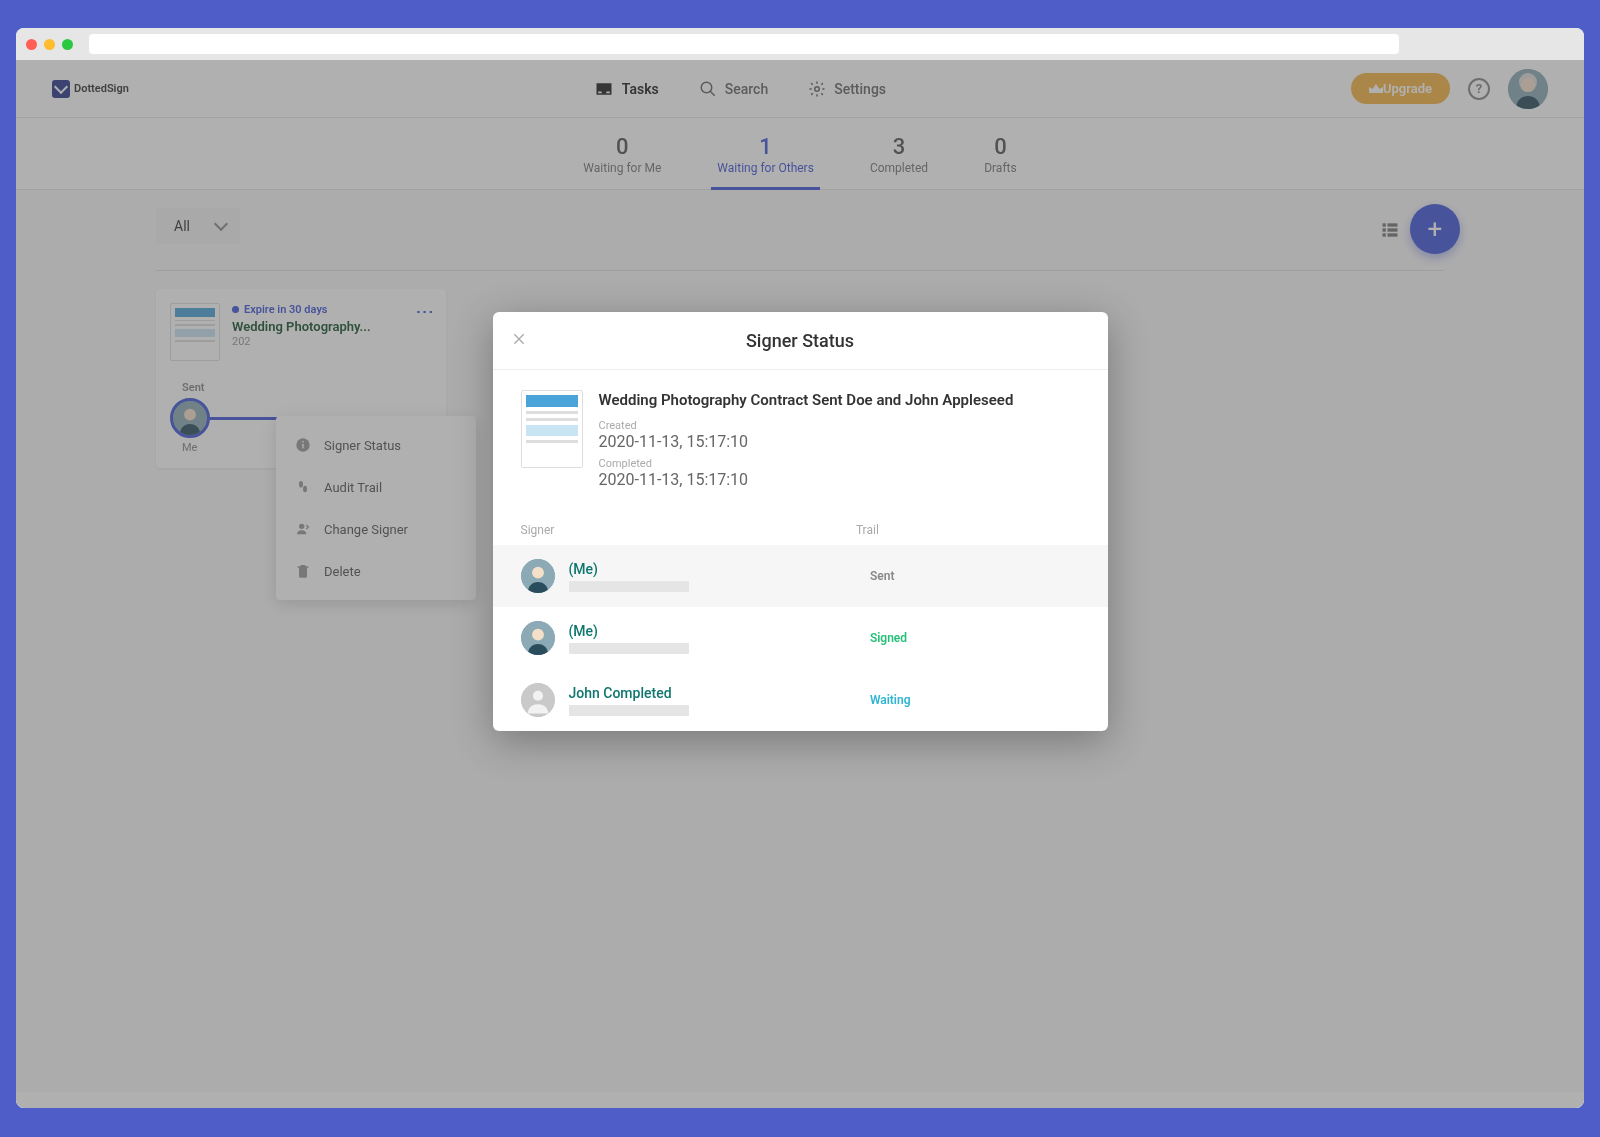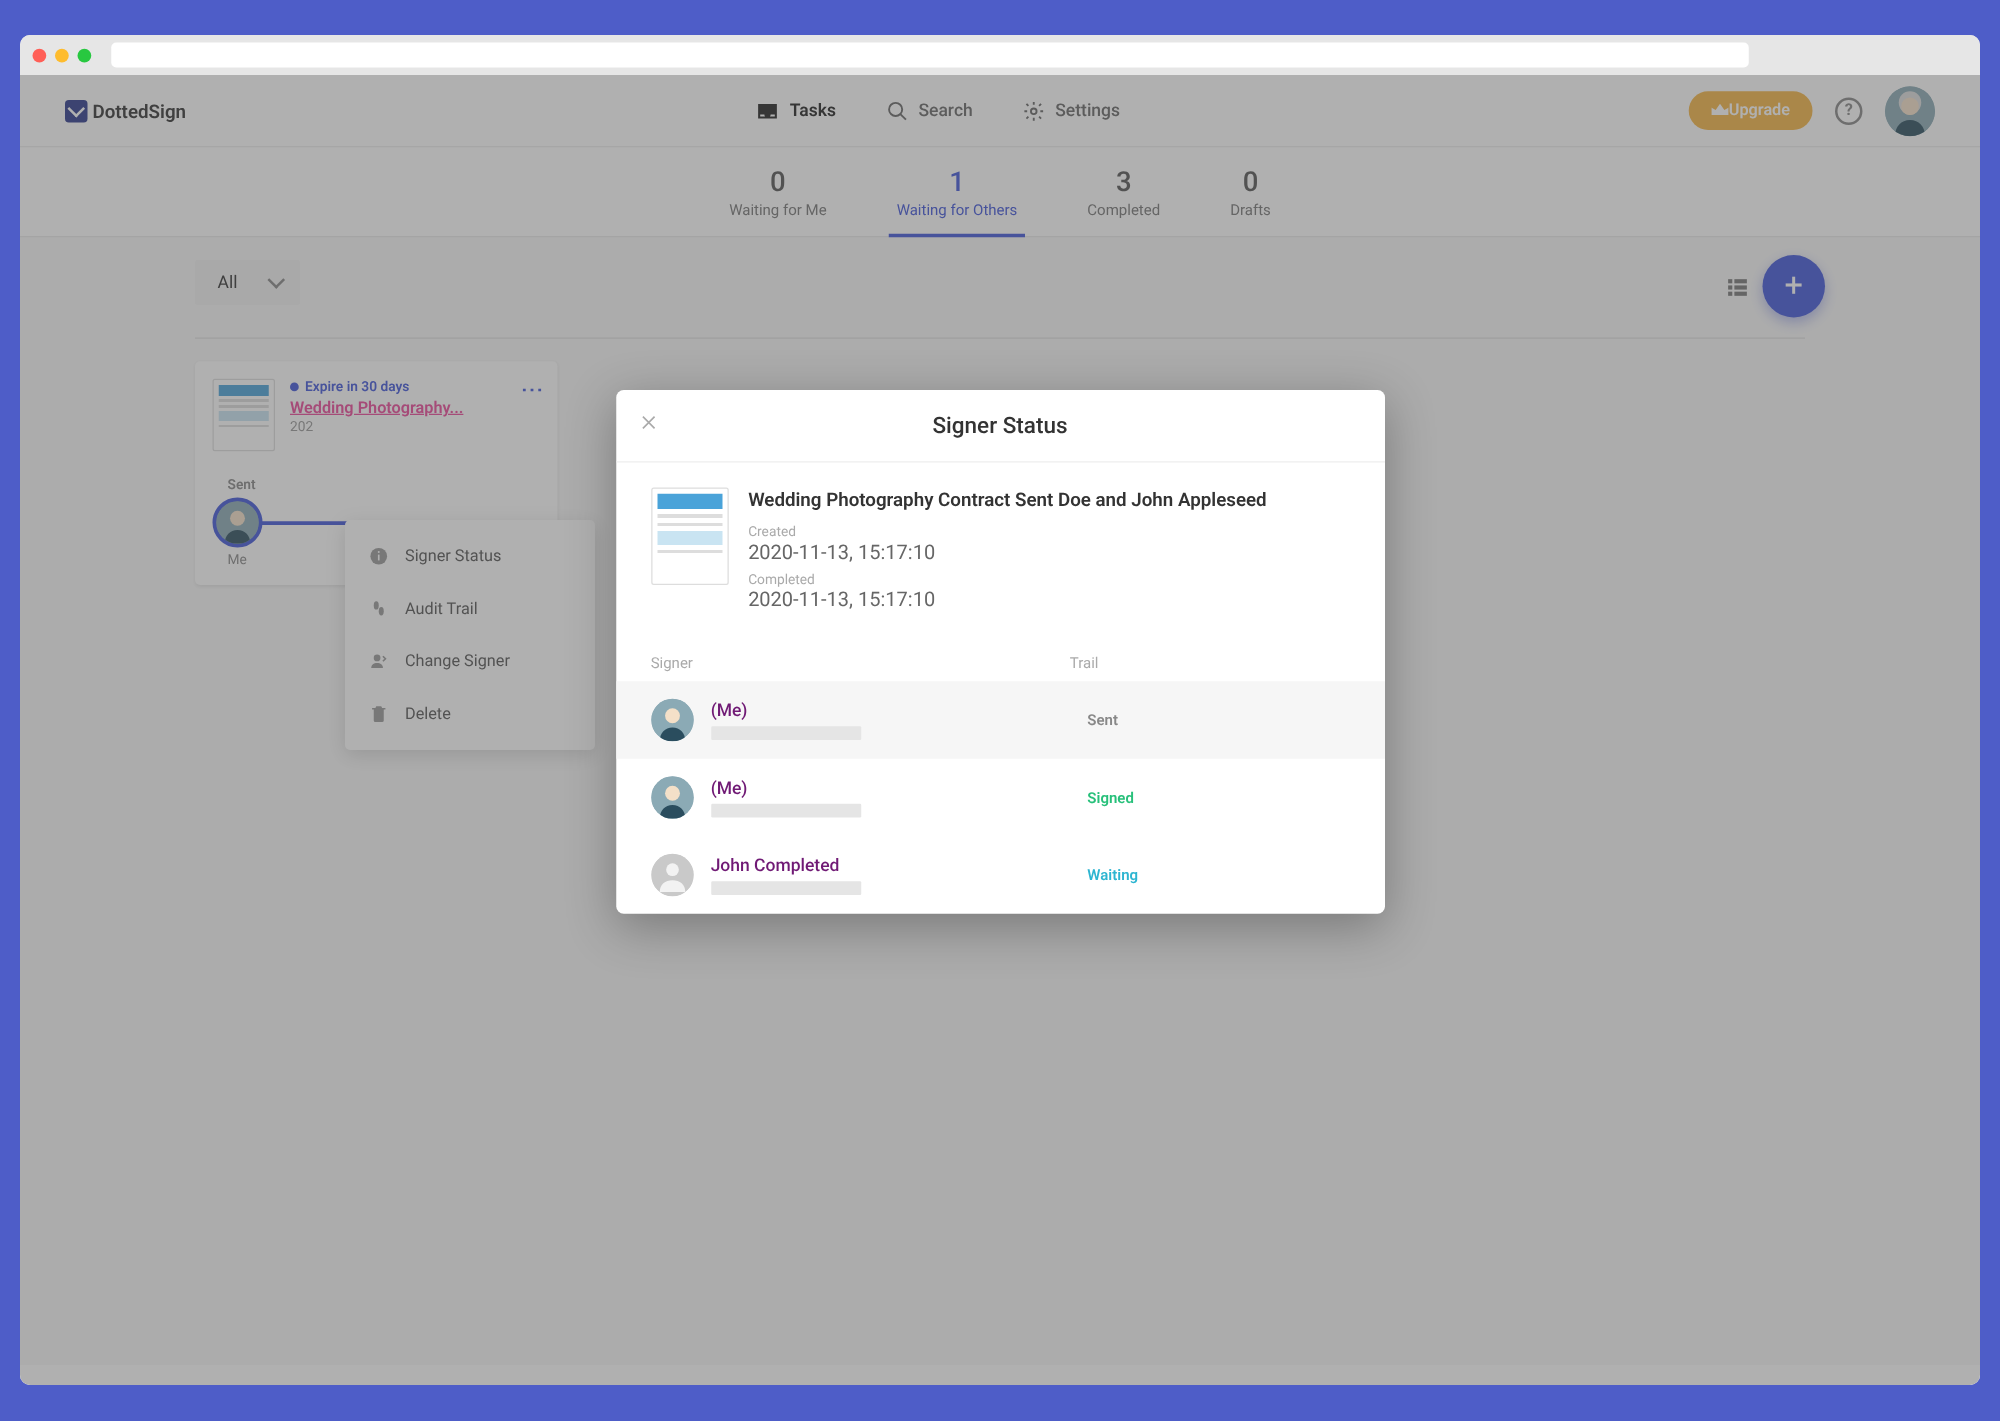--- a/index.html
+++ b/index.html
@@ -7,21 +7,21 @@
 .window { background: #efefef; border-radius: 8px; overflow: hidden; height: 1080px; position: relative; }
 .titlebar { height: 32px; background: #e6e6e6; display: flex; align-items: center; padding: 0 10px; gap: 8px; }
 .dots { display: flex; gap: 7px; }
 .dot { width: 11px; height: 11px; border-radius: 50%; }
 .dot.red { background: #ff5f57; }
 .dot.yellow { background: #febc2e; }
 .dot.green { background: #28c840; }
 .urlbar { flex: 1; height: 20px; background: #fff; border-radius: 4px; margin-left: 8px; max-width: 1310px; }
 .app { background: #fff; height: calc(100% - 32px); position: relative; }
 .topnav { height: 58px; display: flex; align-items: center; padding: 0 36px; border-bottom: 1px solid #e7e7e7; }
-.logo { display: flex; align-items: center; gap: 4px; font-weight: 600; color: #333; font-size: 15px; }
+.logo { display: flex; align-items: center; gap: 4px; font-weight: 600; color: #333; font-size: 11px; }
 .logo-mark { width: 18px; height: 18px; background: #2d3a8c; border-radius: 3px; position: relative; }
 .logo-mark::after { content: ''; position: absolute; width: 8px; height: 8px; border: 2px solid #fff; border-top: none; border-left: none; transform: rotate(45deg); top: 2px; left: 4px; }
 .navmid { margin-left: auto; margin-right: auto; display: flex; gap: 40px; }
 .nav-item { display: flex; align-items: center; gap: 8px; color: #666; font-size: 14px; font-weight: 500; cursor: pointer; }
 .nav-item.active { color: #222; font-weight: 600; }
 .navright { display: flex; align-items: center; gap: 18px; }
 .upgrade-btn { background: #f5b544; color: #fff; border: none; border-radius: 18px; padding: 8px 18px; font-size: 13px; font-weight: 600; display: flex; align-items: center; gap: 0; cursor: pointer; }
 .help-icon { width: 22px; height: 22px; border: 2px solid #888; border-radius: 50%; display: flex; align-items: center; justify-content: center; color: #888; font-size: 13px; font-weight: bold; cursor: pointer; }
 .avatar { width: 40px; height: 40px; border-radius: 50%; background: #8baab5; overflow: hidden; cursor: pointer; position: relative; }
 .avatar svg { width: 100%; height: 100%; }
@@ -41,21 +41,21 @@
 .icon-btn { cursor: pointer; color: #777; }
 .fab { position: absolute; right: 124px; top: 144px; width: 50px; height: 50px; border-radius: 50%; background: #4156d9; display: flex; align-items: center; justify-content: center; color: #fff; font-size: 26px; cursor: pointer; box-shadow: 0 4px 10px rgba(65,86,217,0.4); }
 .divider { height: 1px; background: #e0e0e0; margin: 8px 0 18px 0; }
 .card { width: 290px; background: #fff; border-radius: 4px; box-shadow: 0 1px 3px rgba(0,0,0,0.08); padding: 14px; position: relative; }
 .card-top { display: flex; gap: 12px; }
 .thumb { width: 50px; height: 58px; background: #fff; border: 1px solid #ddd; border-radius: 2px; padding: 4px; }
 .thumb-inner { width: 100%; height: 100%; background: linear-gradient(#4aa3d9 0 18%, #fff 18% 24%, #ddd 24% 28%, #fff 28% 34%, #ddd 34% 38%, #fff 38% 44%, #c9e4f2 44% 60%, #fff 60% 66%, #ddd 66% 70%, #fff 70%); }
 .card-info { flex: 1; min-width: 0; }
 .expire { color: #4156d9; font-size: 11px; font-weight: 600; display: flex; align-items: center; gap: 5px; }
 .expire::before { content: ''; width: 7px; height: 7px; background: #4156d9; border-radius: 50%; }
-.doc-title { font-size: 13px; font-weight: 600; color: #ec4899; margin-top: 3px; white-space: nowrap; overflow: hidden; text-overflow: ellipsis; text-decoration: underline; }
+.doc-title { font-size: 13px; font-weight: 600; color: #14532d; margin-top: 3px; white-space: nowrap; overflow: hidden; text-overflow: ellipsis; }
 .doc-sub { font-size: 11px; color: #999; margin-top: 1px; }
 .kebab { position: absolute; right: 10px; top: 14px; color: #4156d9; cursor: pointer; font-size: 18px; letter-spacing: -2px; writing-mode: vertical-lr; }
 .card-bottom { margin-top: 20px; }
 .sent-label { font-size: 11px; color: #888; font-weight: 600; margin-left: 12px; }
 .sent-row { display: flex; align-items: center; margin-top: 4px; }
 .mini-avatar { width: 40px; height: 40px; border-radius: 50%; background: #8baab5; border: 3px solid #4156d9; position: relative; }
 .sent-line { flex: 1; height: 3px; background: #4156d9; margin-left: -2px; }
 .mini-label { font-size: 11px; color: #888; margin-left: 12px; margin-top: 3px; }
 .context-menu { position: absolute; left: 260px; top: 356px; width: 200px; background: #fff; border-radius: 4px; box-shadow: 0 4px 16px rgba(0,0,0,0.15); padding: 8px 0; z-index: 5; }
 .ctx-item { padding: 12px 18px; display: flex; align-items: center; gap: 12px; font-size: 13px; color: #555; cursor: pointer; }
@@ -71,21 +71,21 @@
 .meta-label { font-size: 11px; color: #aaa; }
 .meta-value { font-size: 16px; color: #666; margin-bottom: 6px; }
 .signer-table-head { display: flex; padding: 8px 28px; font-size: 12px; color: #aaa; }
 .col-signer { flex: 0 0 60%; }
 .col-status { flex: 1; }
 .signer-row { display: flex; align-items: center; padding: 14px 28px; gap: 14px; }
 .signer-row.alt { background: #f6f6f6; }
 .signer-avatar { width: 34px; height: 34px; border-radius: 50%; background: #d0d0d0; display: flex; align-items: center; justify-content: center; overflow: hidden; flex-shrink: 0; }
 .signer-avatar.user { background: #8baab5; }
 .signer-info { flex: 0 0 calc(60% - 48px); }
-.signer-name { font-size: 14px; color: #701a75; font-weight: 500; }
+.signer-name { font-size: 14px; color: #0f766e; font-weight: 500; }
 .signer-blur { width: 120px; height: 11px; background: #e5e5e5; margin-top: 4px; border-radius: 1px; }
 .signer-status { font-size: 12px; font-weight: 600; flex: 1; }
 .status-sent { color: #888; }
 .status-signed { color: #27c07a; }
 .status-pending { color: #4156d9; }
 .status-waiting { color: #2db5d1; }
 .resend-btn { background: #4e5dc8; color: #fff; border: none; border-radius: 4px; padding: 10px 20px; font-size: 14px; font-weight: 500; cursor: pointer; }
 .crown-icon::before { content: ''; display: inline-block; width: 14px; height: 10px; background: currentColor; clip-path: polygon(0 100%, 0 40%, 25% 60%, 50% 10%, 75% 60%, 100% 40%, 100% 100%); }
 </style>
 </head>

